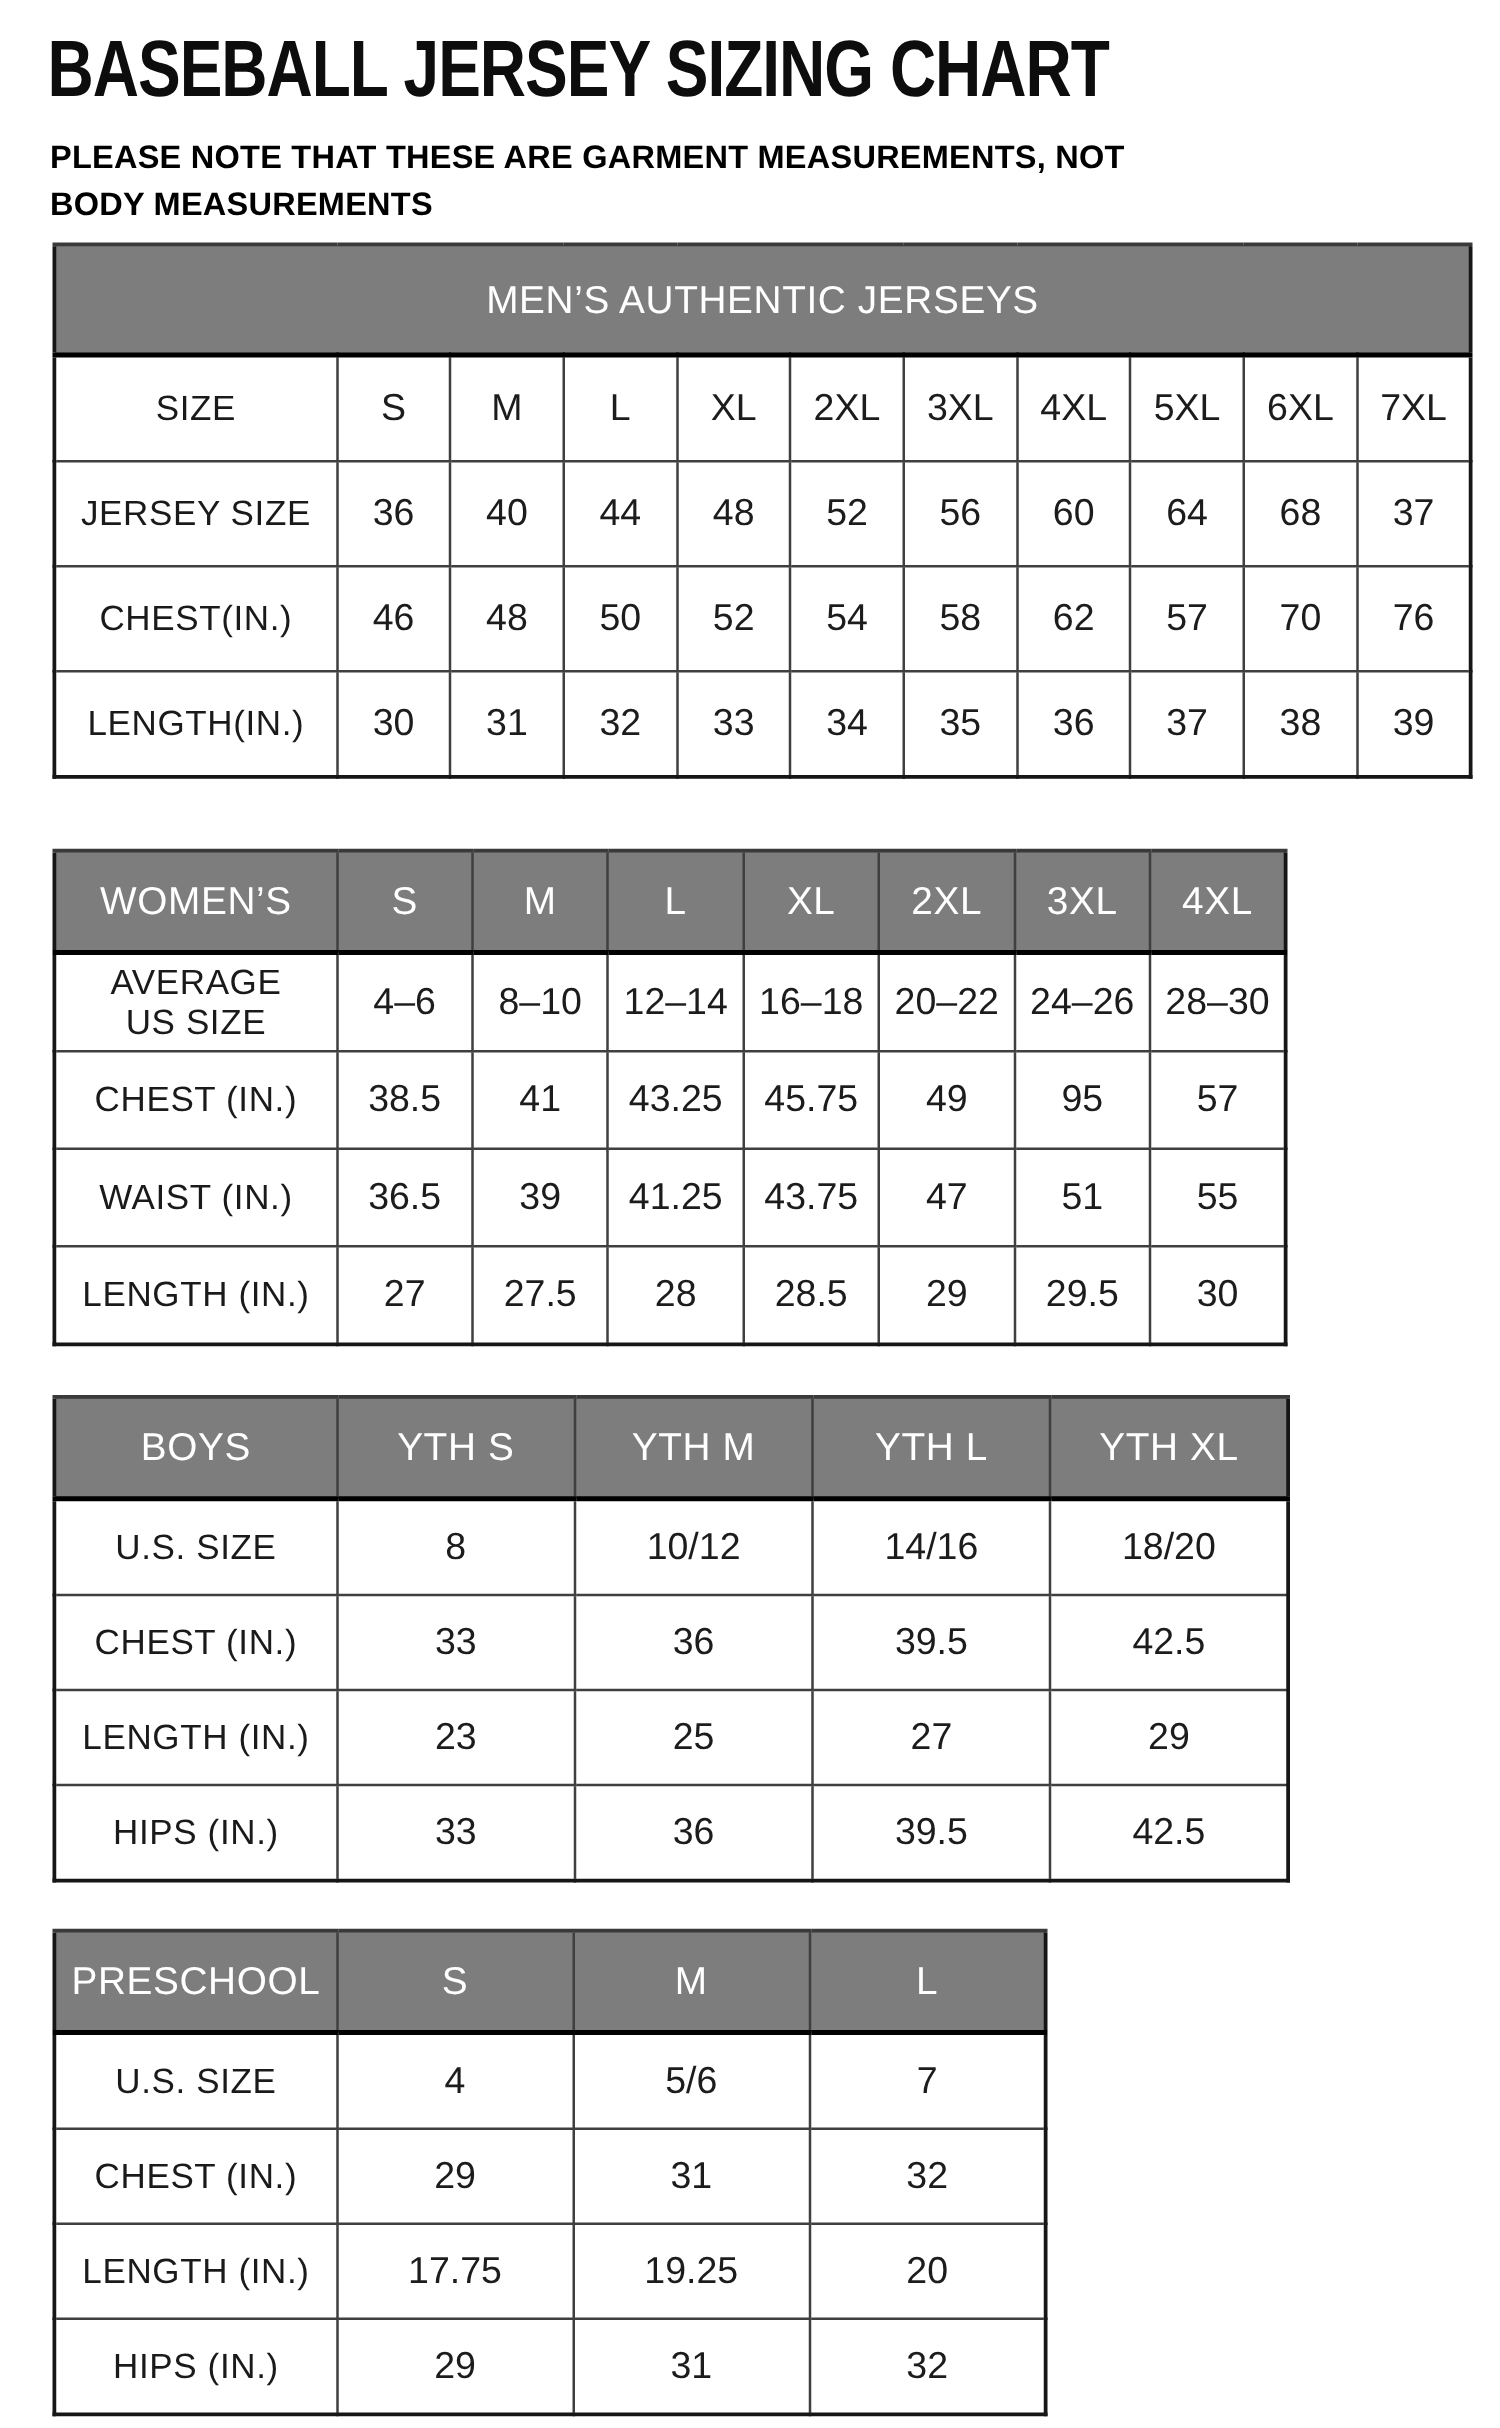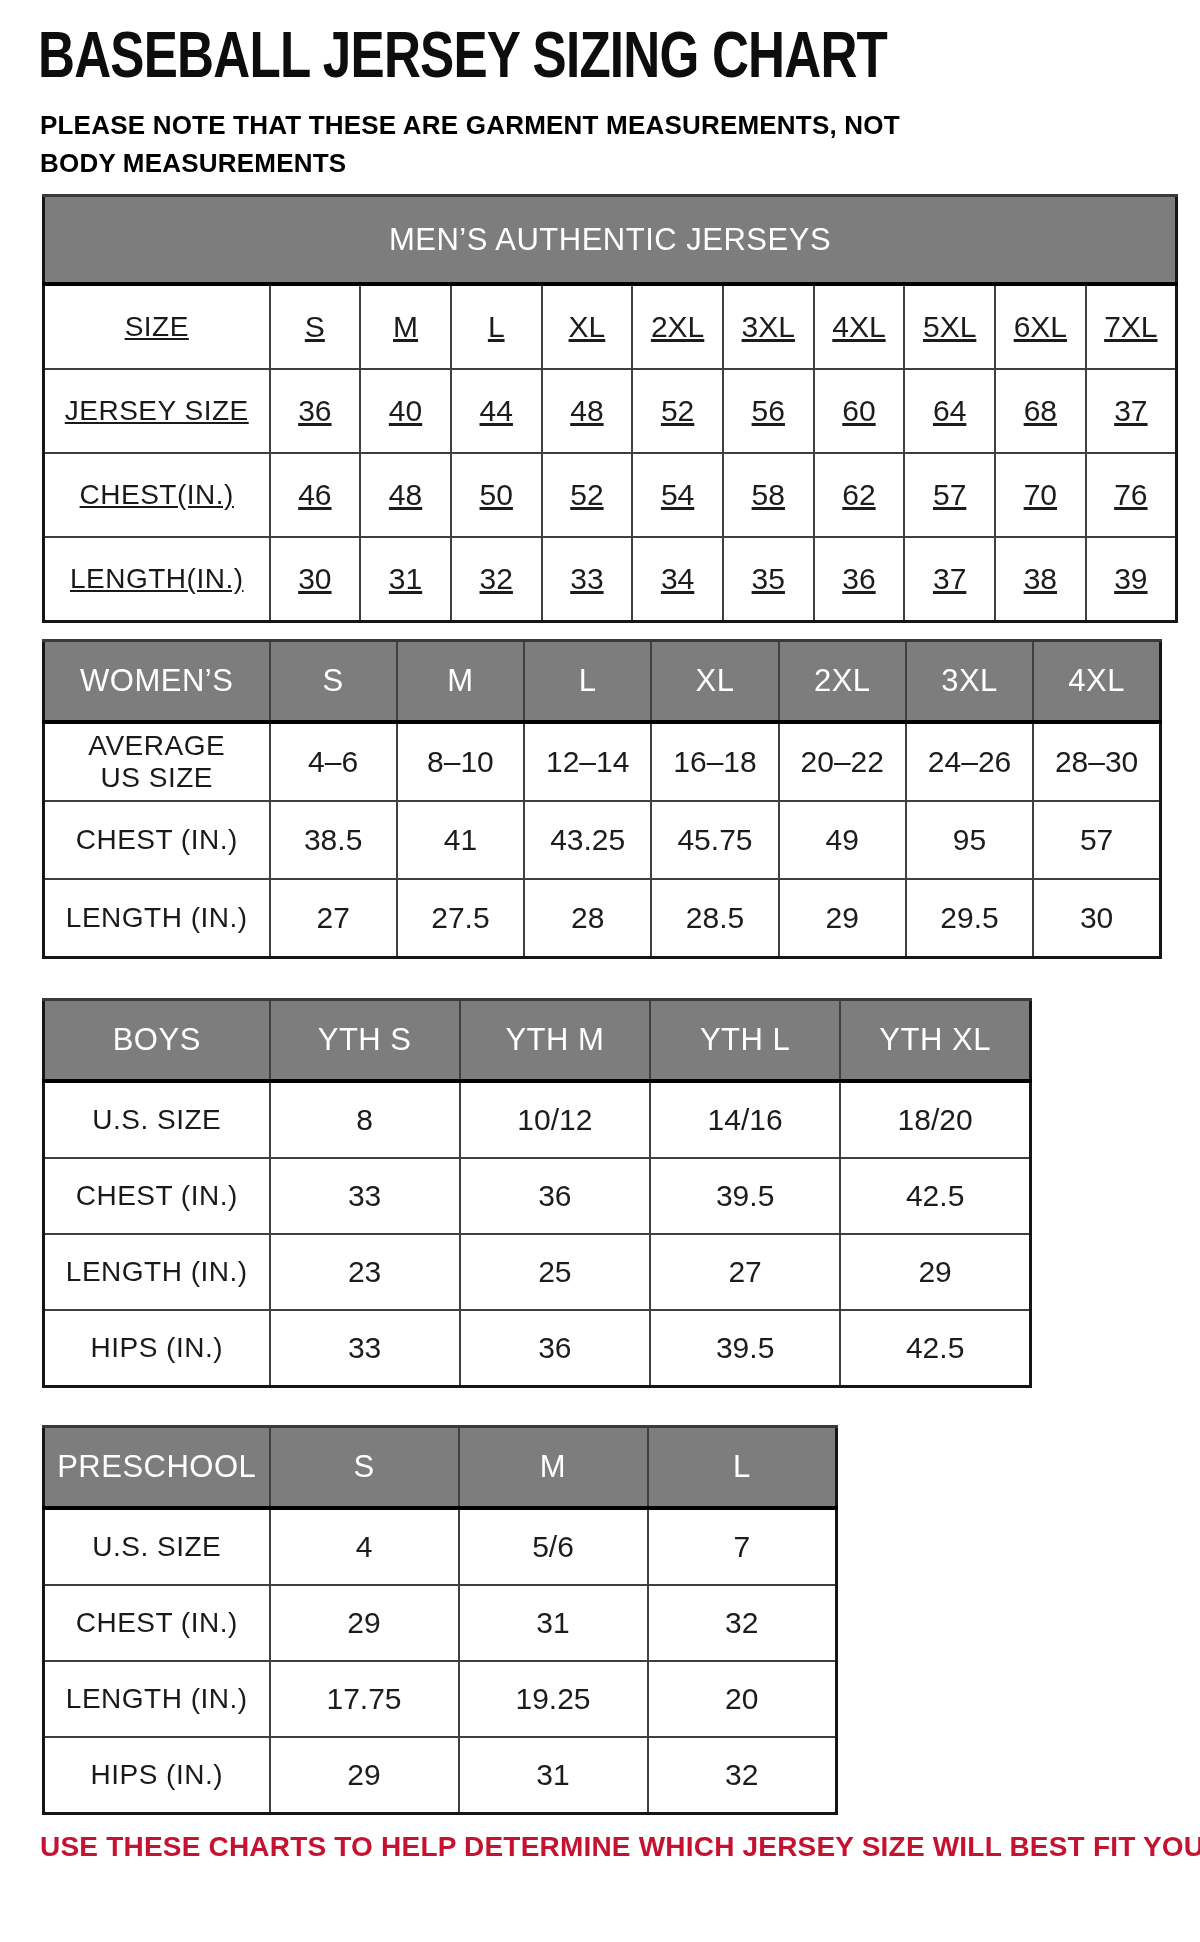--- a/index.html
+++ b/index.html
@@ -57,24 +57,24 @@
     font-size:31px;
     font-weight:400;
     letter-spacing:0.5px;
     border-top:3px solid #3a3a3a;
     border-bottom:4px solid #000000;
   }
 
   
   .mens{width:1136px;margin-top:12px;}
   .mens .banner-cell{height:85px;}
-  .mens tbody td{height:82px;text-decoration:underline;}
-
-  
-  .womens{width:1120px;margin-top:16px;}
+  .mens tbody td{height:82px;}
+
+  
+  .womens{width:988px;margin-top:56px;}
   .womens .banner-cell{height:78px;}
   .womens tbody td{height:76px;}
 
   
   .boys{width:990px;margin-top:39px;}
   .boys .banner-cell{height:78px;}
   .boys tbody td{height:74px;}
 
   
   .preschool{width:796px;margin-top:37px;padding-left:42px;}
@@ -216,20 +216,30 @@
           <td class="label-cell">CHEST (IN.)</td>
           <td class="value-cell">38.5</td>
           <td class="value-cell">41</td>
           <td class="value-cell">43.25</td>
           <td class="value-cell">45.75</td>
           <td class="value-cell">49</td>
           <td class="value-cell">95</td>
           <td class="value-cell">57</td>
         </tr>
         <tr>
+          <td class="label-cell">WAIST (IN.)</td>
+          <td class="value-cell">36.5</td>
+          <td class="value-cell">39</td>
+          <td class="value-cell">41.25</td>
+          <td class="value-cell">43.75</td>
+          <td class="value-cell">47</td>
+          <td class="value-cell">51</td>
+          <td class="value-cell">55</td>
+        </tr>
+        <tr>
           <td class="label-cell">LENGTH (IN.)</td>
           <td class="value-cell">27</td>
           <td class="value-cell">27.5</td>
           <td class="value-cell">28</td>
           <td class="value-cell">28.5</td>
           <td class="value-cell">29</td>
           <td class="value-cell">29.5</td>
           <td class="value-cell">30</td>
         </tr>
       </tbody>

